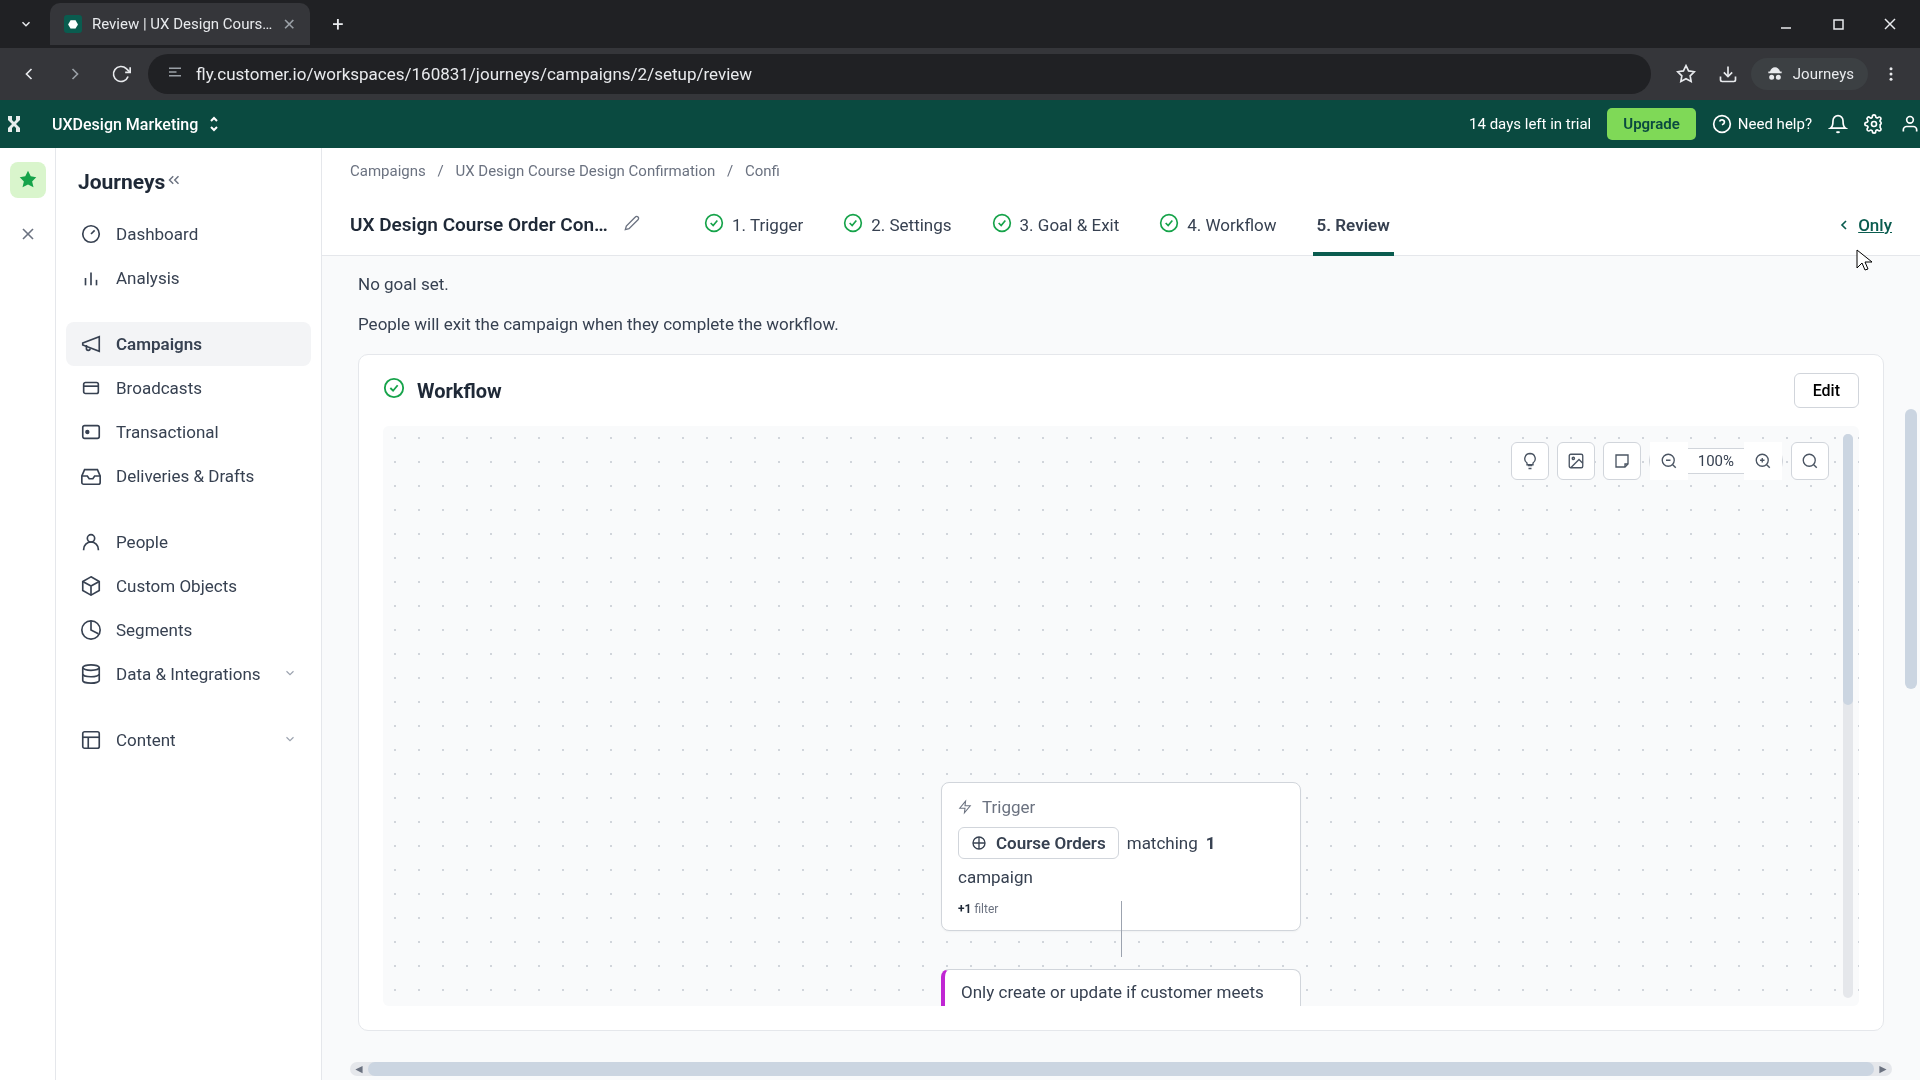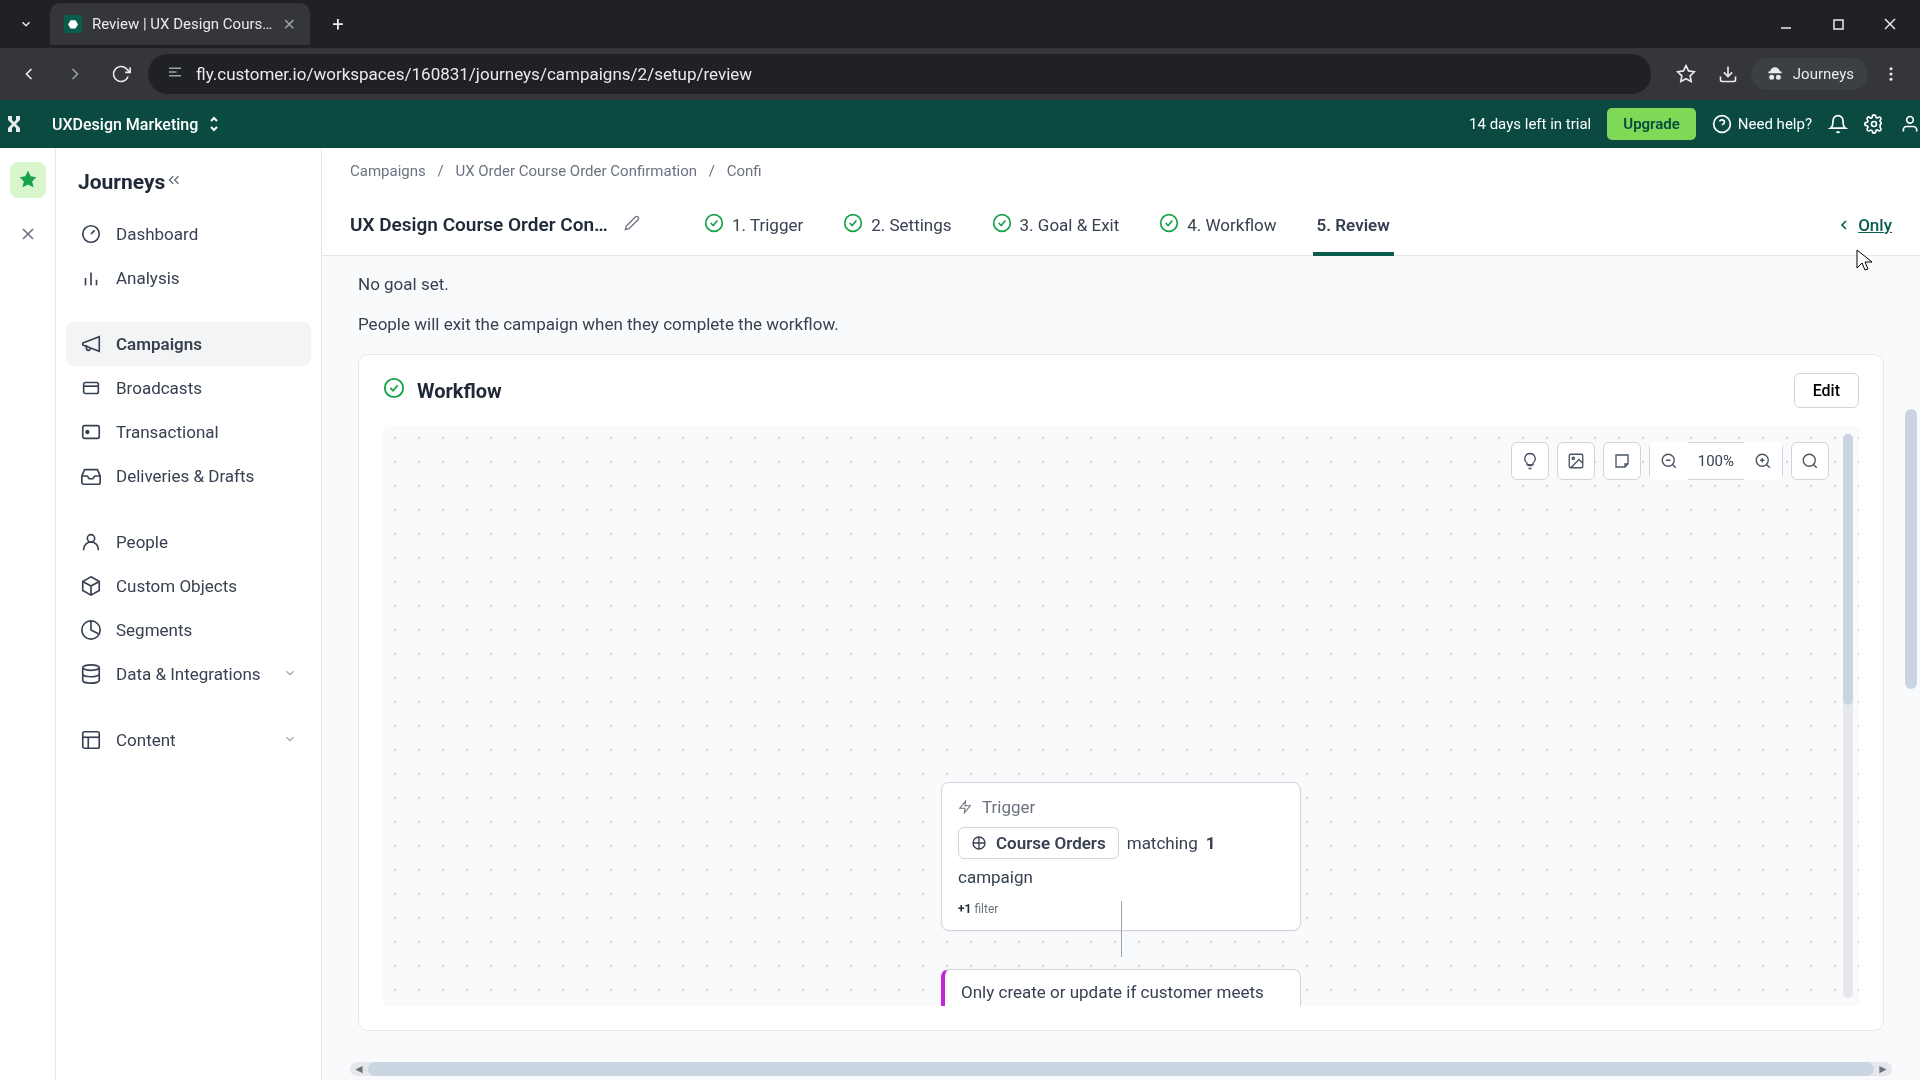--- a/index.html
+++ b/index.html
@@ -76,21 +76,21 @@
 
 .section-card { background: #fff; border: 1px solid #e5e7eb; border-radius: 10px; margin-top: 20px; }
 .section-header { display: flex; align-items: center; padding: 18px 24px; }
 .section-title { display: flex; align-items: center; gap: 12px; font-size: 20px; font-weight: 700; color: #1f2937; }
 .edit-btn { margin-left: auto; border: 1px solid #d1d5db; background: #fff; padding: 7px 18px; border-radius: 6px; font-size: 16px; cursor: pointer; font-weight: 500; }
 
 .canvas-wrap { position: relative; margin: 0 24px 24px; }
 .canvas { position: relative; height: 580px; background: #f9fafb; background-image: radial-gradient(#d1d5db 1px, transparent 1px); background-size: 24px 24px; border-radius: 6px; overflow: hidden; }
 .canvas-toolbar { position: absolute; top: 16px; right: 30px; display: flex; gap: 8px; align-items: center; }
 .tb-btn { width: 38px; height: 38px; border: 1px solid #d1d5db; background: #fff; border-radius: 6px; display: flex; align-items: center; justify-content: center; cursor: pointer; color: #4b5563; }
-.zoom-group { display: flex; align-items: center; border: 1px solid #d1d5db; background: #fff; border-radius: 6px; height: 38px; text-align: center; }
+.zoom-group { display: flex; align-items: center; border: 1px solid #d1d5db; background: #fff; border-radius: 12px; height: 26px; text-align: center; }
 .zoom-group .tb-btn { border: none; border-radius: 0; }
 .zoom-val { padding: 0 10px; font-size: 15px; color: #374151; }
 
 .trigger-node { position: absolute; top: 356px; left: 50%; transform: translateX(-50%); width: 360px; background: #fff; border: 1px solid #d1d5db; border-radius: 8px; padding: 14px 16px; box-shadow: 0 1px 2px rgba(0,0,0,0.04); }
 .trigger-header { display: flex; align-items: center; gap: 10px; color: #6b7280; font-size: 17px; margin-bottom: 10px; }
 .trigger-body { display: flex; flex-wrap: wrap; align-items: center; gap: 8px; font-size: 17px; color: #374151; }
 .pill { display: inline-flex; align-items: center; gap: 9px; border: 1px solid #d1d5db; background: #fff; padding: 5px 12px; border-radius: 6px; font-weight: 600; }
 .trigger-filter { margin-top: 15px; color: #6b7280; font-size: 12px; }
 .trigger-filter b { color: #1f2937; }
 .connector { position: absolute; top: 475px; left: 50%; width: 1px; height: 56px; background: #9ca3af; }
@@ -356,21 +356,21 @@
           <span class="nav-chevron"><svg width="14" height="14" viewBox="0 0 24 24" fill="none" stroke="currentColor" stroke-width="2">
               <polyline points="6 9 12 15 18 9"></polyline>
             </svg></span>
         </div>
     </div>
 
     <div class="content">
       <div class="breadcrumb">
         <a href="#">Campaigns</a>
         <span class="sep">/</span>
-        <a href="#">UX Order Course Order Confirmation</a>
+        <a href="#">UX Design Course Design Confirmation</a>
         <span class="sep">/</span>
         <span>Confi</span>
       </div>
 
       <div class="step-bar">
         <span class="campaign-title">UX Design Course Order Confi...</span>
         <span class="edit-title"><svg width="16" height="16" viewBox="0 0 24 24" fill="none" stroke="currentColor" stroke-width="2">
               <path d="M17 3a2.83 2.83 0 1 1 4 4L7.5 20.5 2 22l1.5-5.5L17 3z"></path>
             </svg></span>
         <div class="steps">

